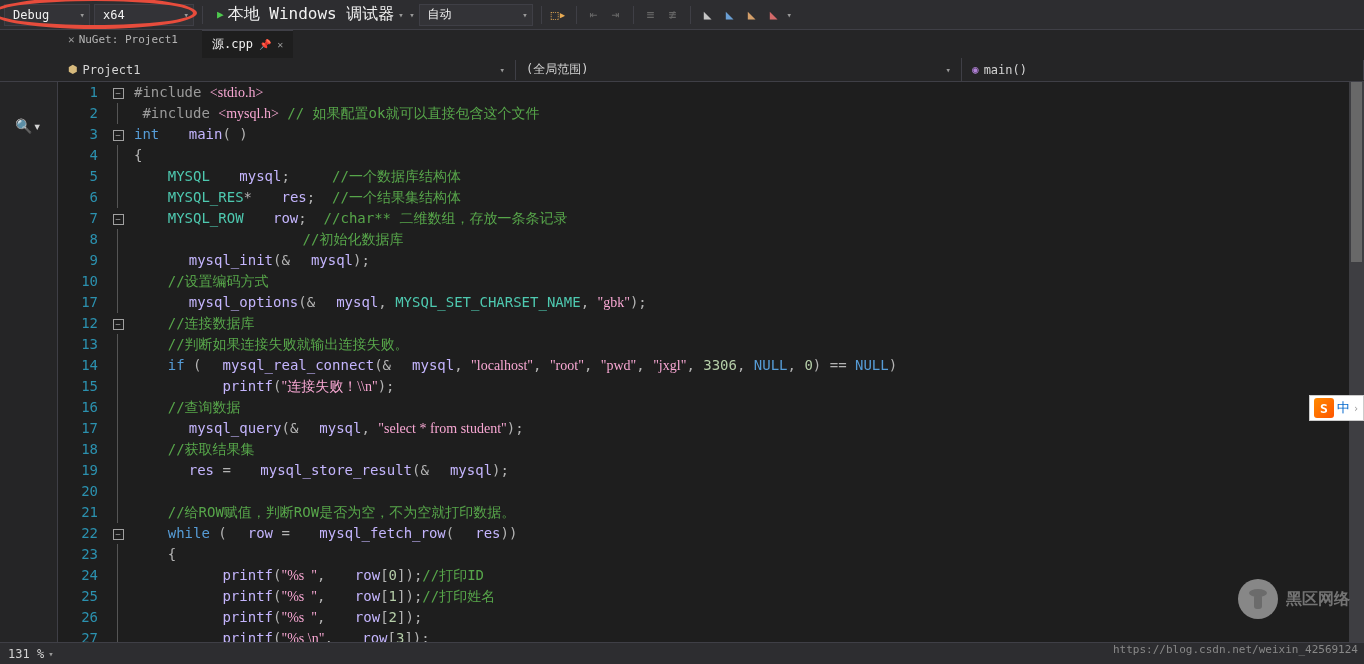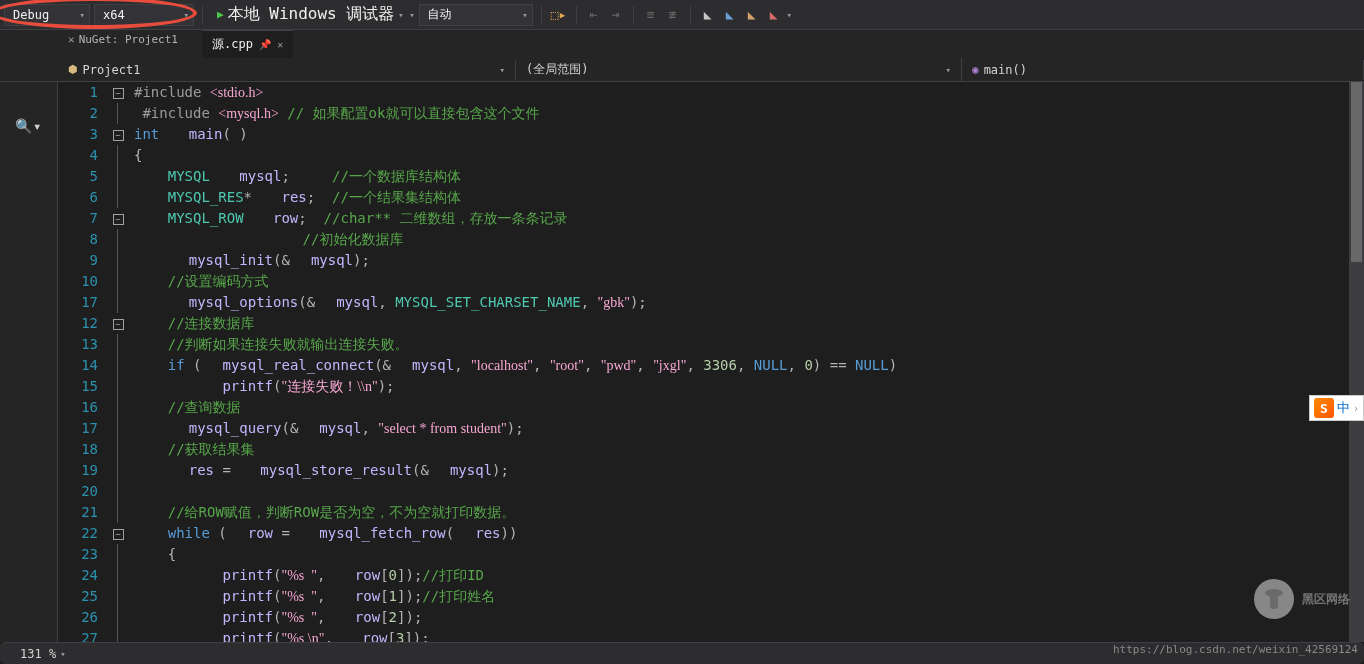--- a/index.html
+++ b/index.html
@@ -157,24 +157,23 @@
 .null { color: #569cd6; }
 .pp { color: #9b9b9b; }
 .op { color: #b4b4b4; }
 .txt { color: #dcdcdc; }
 .status {
   height: 22px;
   background: #2d2d30;
   border-top: 1px solid #3f3f46;
   display: flex;
   align-items: center;
-  padding: 0 20px;
+  padding: 0 8px;
   font-size: 12px;
   color: #d4d4d4;
-  border-radius: 6px;
 }
 .scroll-v {
   position: absolute;
   right: 0;
   top: 82px;
   bottom: 22px;
   width: 15px;
   background: #3e3e42;
 }
 .scroll-thumb { position: absolute; left: 2px; right: 2px; top: 0; height: 180px; background: #686868; }
@@ -204,21 +203,21 @@
   right: 14px;
   bottom: 45px;
   display: flex;
   align-items: center;
   gap: 8px;
   opacity: 0.55;
 }
 .wm-logo { width: 40px; height: 40px; border-radius: 50%; background: #ddd; position: relative; }
 .wm-logo::before { content: ""; position: absolute; width: 18px; height: 8px; background: #aaa; border-radius: 50%; top: 10px; left: 11px; }
 .wm-logo::after { content: ""; position: absolute; width: 8px; height: 14px; background: #aaa; border-radius: 3px; top: 16px; left: 16px; }
-.wm-text { color: #bbb; font-size: 12px; font-weight: bold; }
+.wm-text { color: #bbb; font-size: 16px; font-weight: bold; }
 .attribution {
   position: absolute;
   right: 6px;
   bottom: 8px;
   color: #888;
   font-size: 11px;
 }
 </style>
 </head>
 <body>

